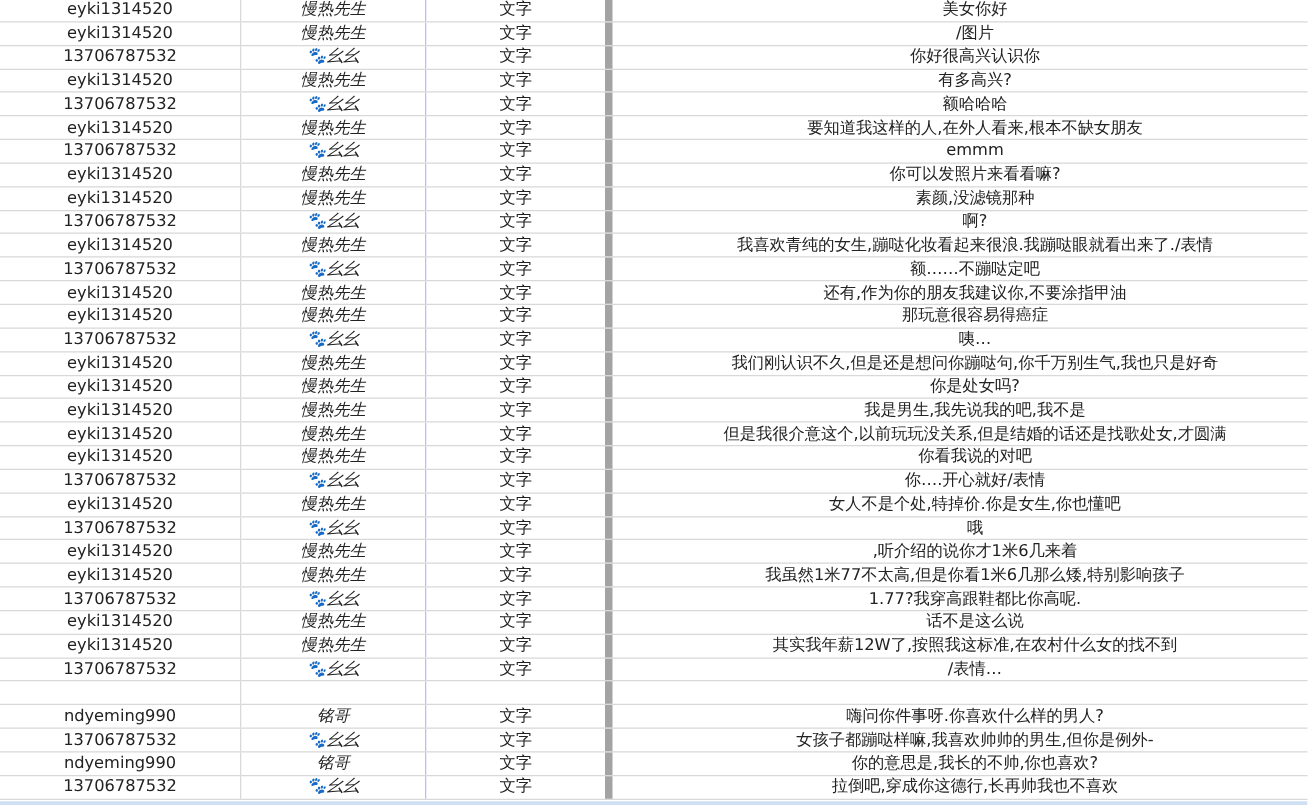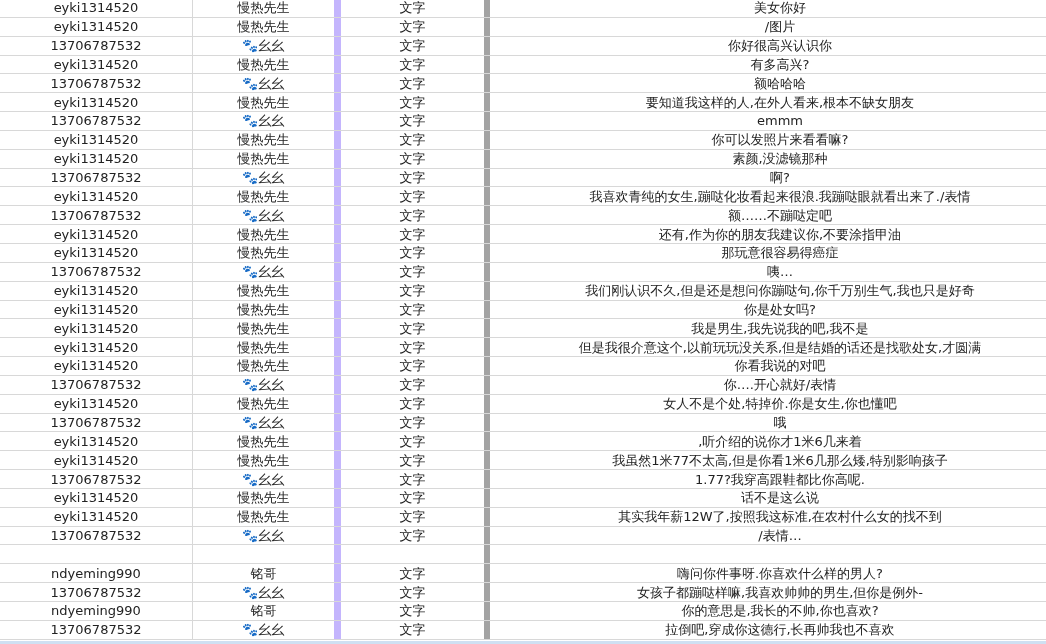--- a/index.html
+++ b/index.html
@@ -13,21 +13,21 @@
     display:flex;height:18.85px;box-sizing:border-box;
     border-bottom:1px solid #d8d8d8;align-items:center;
   }
   .cell{
     height:100%;box-sizing:border-box;display:flex;
     align-items:center;justify-content:center;
     font-size:13px;color:#222222;white-space:nowrap;overflow:visible;
     line-height:1;
   }
   .c0{width:193px;border-right:1px solid #d8d8d8;}
-  .c1{width:148px;border-right:7px solid #c4b5fd;}
+  .c1{width:148px;border-right:1px solid #c4b5fd;font-style:italic;}
   .c2{width:149px;border-right:6px solid #a3a3a3;}
   .c3{width:580px;}
   .bottom-strip{
     position:absolute;left:0;bottom:0;width:1046px;height:3px;
     background:#cfe0f2;
   }
 </style>
 </head>
 <body>
 

